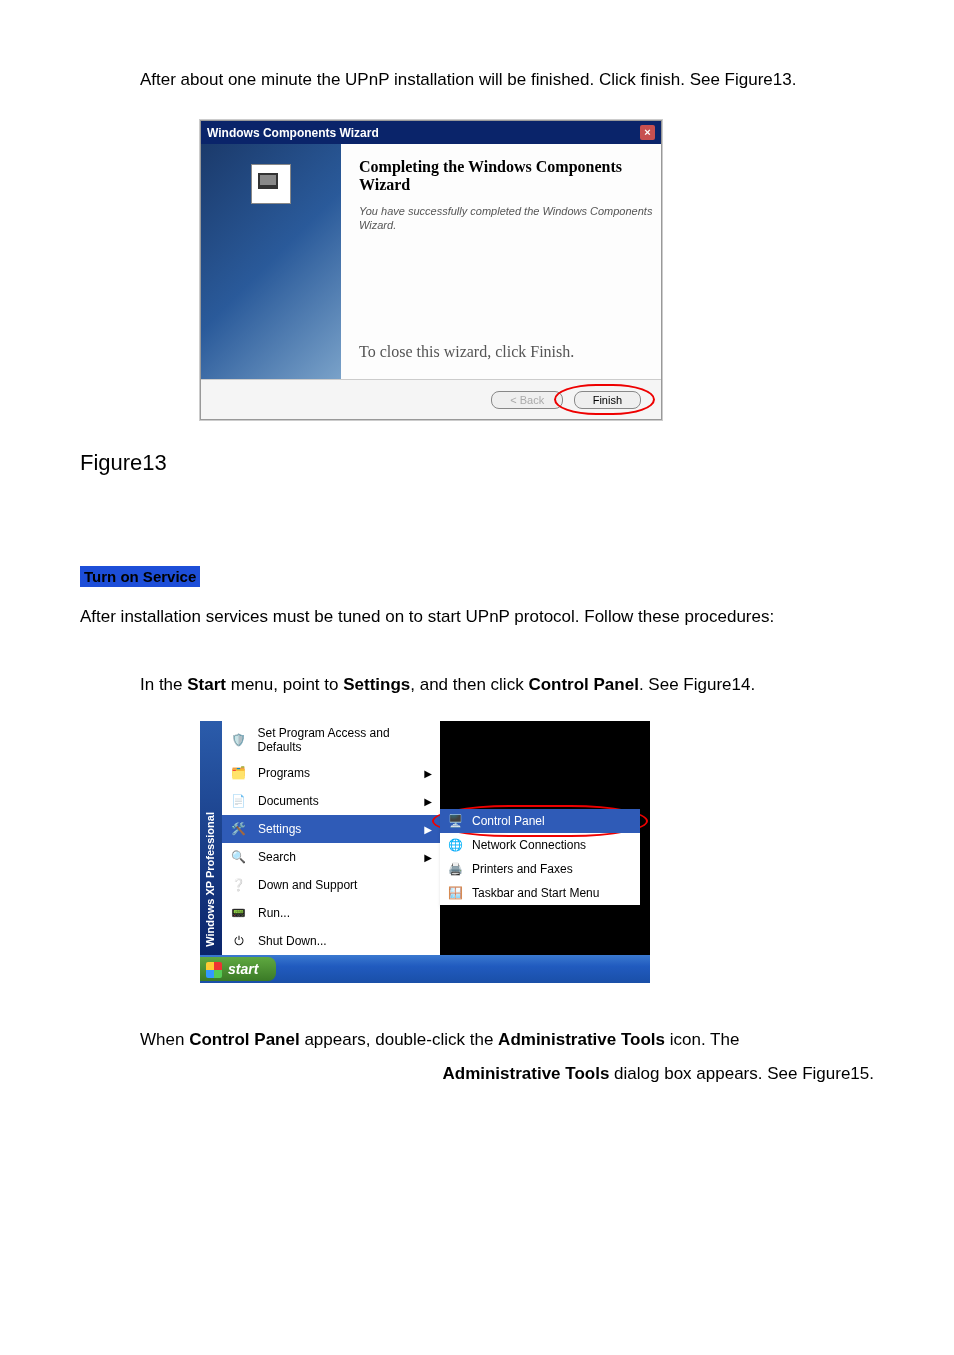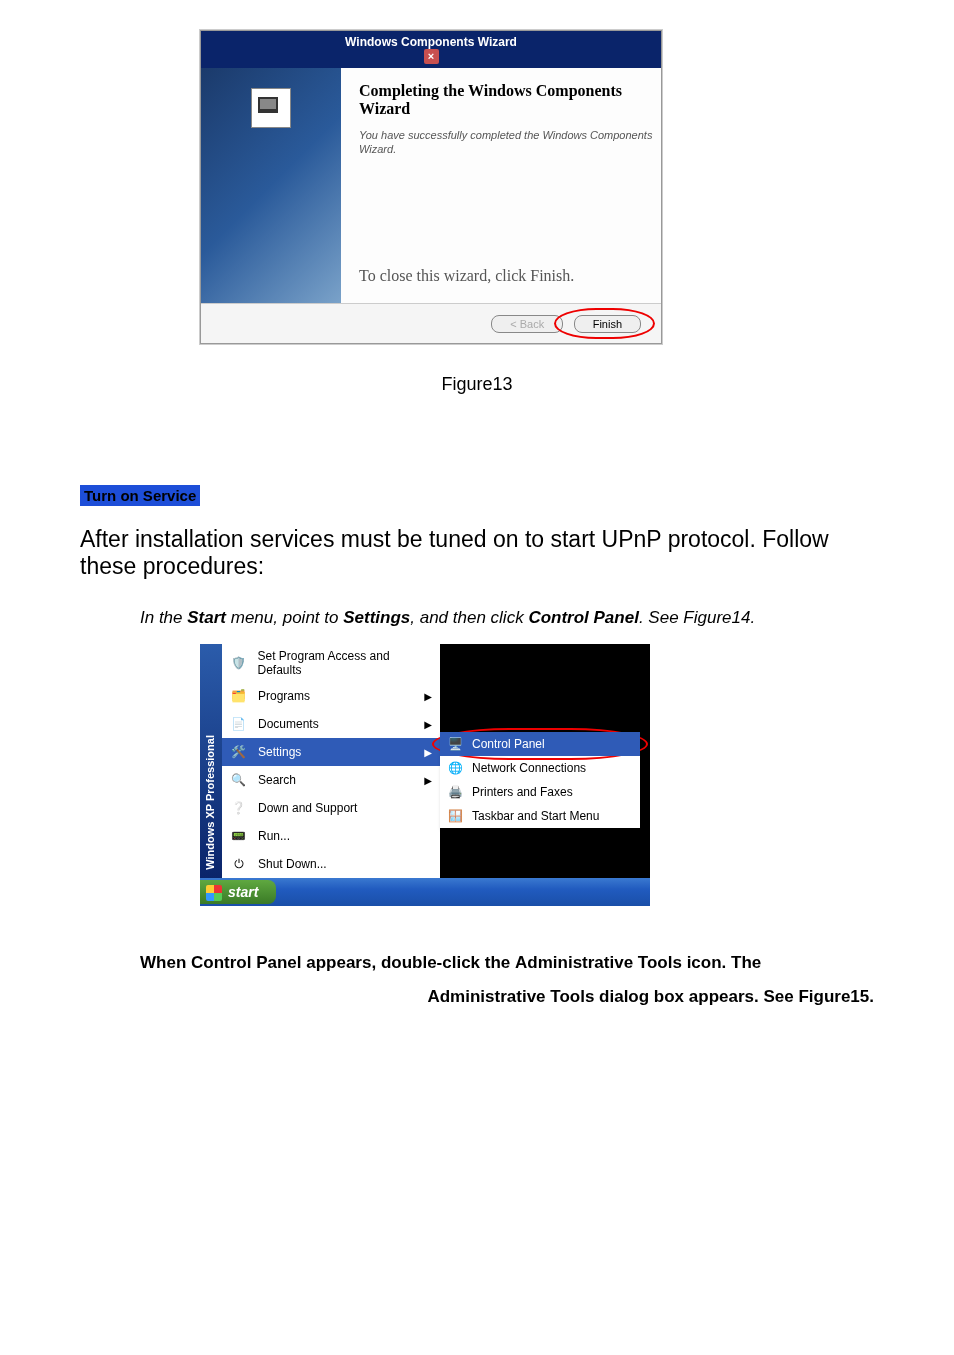--- a/index.html
+++ b/index.html
@@ -1,62 +1,63 @@
 <!DOCTYPE html>
 <html><head>
 <meta charset="utf-8">
 <style>
   html,body{margin:0;padding:0;background:#fff;font-family:Arial,Helvetica,sans-serif;color:#000;}
   .page{width:954px;min-height:1355px;margin:0 auto;position:relative;padding:0 80px;box-sizing:border-box;}
   .intro{font-size:17px;padding-top:70px;padding-left:60px;}
   .fig13{margin:30px 0 30px 120px;width:460px;border:1px solid #999;box-shadow:0 0 0 1px #ccc;}
-  .titlebar{background:#0a246a;color:#fff;font-size:12px;font-weight:bold;padding:4px 6px;display:flex;justify-content:space-between;align-items:center;flex-direction:column;}
+  .titlebar{background:#0a246a;color:#fff;font-size:12px;font-weight:bold;padding:4px 6px;display:flex;justify-content:space-between;align-items:center;}
   .titlebar .x{width:15px;height:15px;background:#c75050;color:#fff;font-size:11px;text-align:center;line-height:15px;border-radius:2px;}
   .wizbody{display:flex;background:#fdfdfd;}
   .wizside{width:140px;height:235px;background:linear-gradient(135deg,#1b3a6b 0%,#2a5a9a 50%,#7aa2c9 100%);position:relative;}
   .wizside .icon{width:38px;height:38px;background:#fff;border:1px solid #888;margin:20px auto 0;position:relative;}
   .wizside .icon svg{position:absolute;top:4px;left:4px;}
   .wizcontent{flex:1;padding:14px 3px 10px 18px;color:#333;font-size:11px;}
   .wizcontent h3{font-family:"Times New Roman",serif;font-weight:bold;font-size:16px;margin:0 0 10px;color:#000;}
   .wizcontent .sub{color:#555;font-size:11px;line-height:1.3;font-style:italic;}
   .wizcontent .closehint{margin-top:110px;color:#555;font-size:16px;font-family:Liberation Serif, serif;}
   .wizfoot{border-top:1px solid #ccc;padding:10px 20px;text-align:right;background:#f5f5f5;}
   .wizfoot button{font-size:11px;padding:2px 18px;margin-left:6px;border:1px solid #888;background:#efefef;border-radius:8px;}
   .back{color:#aaa;border-color:#ccc;}
   .finish-wrap{display:inline-block;position:relative;}
   .finish-wrap::before{content:"";position:absolute;inset:-6px -14px;border:2px solid #e00;border-radius:50%/60%;}
-  .caption{text-align:center;font-size:18px;margin:10px 0 50px;}
+  .caption{text-align:left;font-size:22px;margin:10px 0 50px;}
   .subhead{background:#1d4ed8;display:inline-block;padding:2px 4px;font-size:15px;font-weight:bold;margin-top:40px;}
-  .after-install{font-size:23px;margin:20px 0 28px;}
-  .step{font-size:17px;margin:0 0 16px 60px;font-style:italic;}
+  .after-install{font-size:17px;margin:20px 0 48px;}
+  .step{font-size:17px;margin:0 0 26px 60px;}
   .step b{font-weight:bold;}
   .startmenu{margin:0 0 30px 120px;width:450px;background:#000;position:relative;font-size:12px;}
   .sm-vertical{position:absolute;left:0;top:0;bottom:28px;width:22px;background:linear-gradient(#2b5cab,#0a246a);}
   .sm-vertical span{color:#fff;font-weight:bold;font-size:11px;writing-mode:vertical-rl;transform:rotate(180deg);display:block;position:absolute;bottom:8px;left:4px;white-space:nowrap;}
   .sm-left{margin-left:22px;width:218px;background:#fff;}
   .sm-left .item{display:flex;align-items:center;padding:5px 8px;color:#000;position:relative;}
   .sm-left .item.settings{background:#2f5bb7;color:#fff;}
   .sm-left .item .ico{width:18px;height:18px;margin-right:10px;display:inline-flex;align-items:center;justify-content:center;}
   .sm-left .item .arrow{position:absolute;right:8px;font-size:10px;}
   .sm-right{position:absolute;left:240px;top:88px;width:200px;background:#fff;box-shadow:2px 2px 4px rgba(0,0,0,.4);}
   .sm-right .ritem{display:flex;align-items:center;padding:4px 8px;font-size:12px;}
   .sm-right .ritem.cp{background:#2f5bb7;color:#fff;position:relative;}
   .sm-right .ritem .rico{width:16px;height:16px;margin-right:8px;display:inline-flex;align-items:center;justify-content:center;}
   .sm-right .cp-wrap{position:relative;}
   .sm-right .cp-wrap::before{content:"";position:absolute;inset:-4px -8px;border:2px solid #e00;border-radius:50%/70%;pointer-events:none;}
   .startbar{height:28px;background:linear-gradient(#3a79d0,#215bbf 40%,#1a4fa8);display:flex;align-items:center;margin-left:0;}
   .startbtn{background:linear-gradient(#5fa840,#3a7a26);color:#fff;font-weight:bold;font-style:italic;font-size:14px;padding:4px 18px 4px 28px;position:relative;border-radius:0 8px 8px 0;}
   .startbtn::before{content:"";position:absolute;left:6px;top:5px;width:16px;height:16px;background:conic-gradient(#e33 0 25%,#5c5 25% 50%,#39f 50% 75%,#fc3 75% 100%);border-radius:2px;}
-  .step2{font-size:17px;margin:40px 0 0 60px;line-height:2;font-weight:bold;}
+  .step2{font-size:17px;margin:40px 0 0 60px;line-height:2;}
 </style>
 </head>
 <body>
 
 <div class="page">
 
+  <div class="intro">After about one minute the UPnP installation will be finished. Click finish. See Figure13.</div>
 
   
   <div class="fig13">
     <div class="titlebar">
       <span>Windows Components Wizard</span>
       <span class="x">×</span>
     </div>
     <div class="wizbody">
       <div class="wizside">
         <div class="icon">

